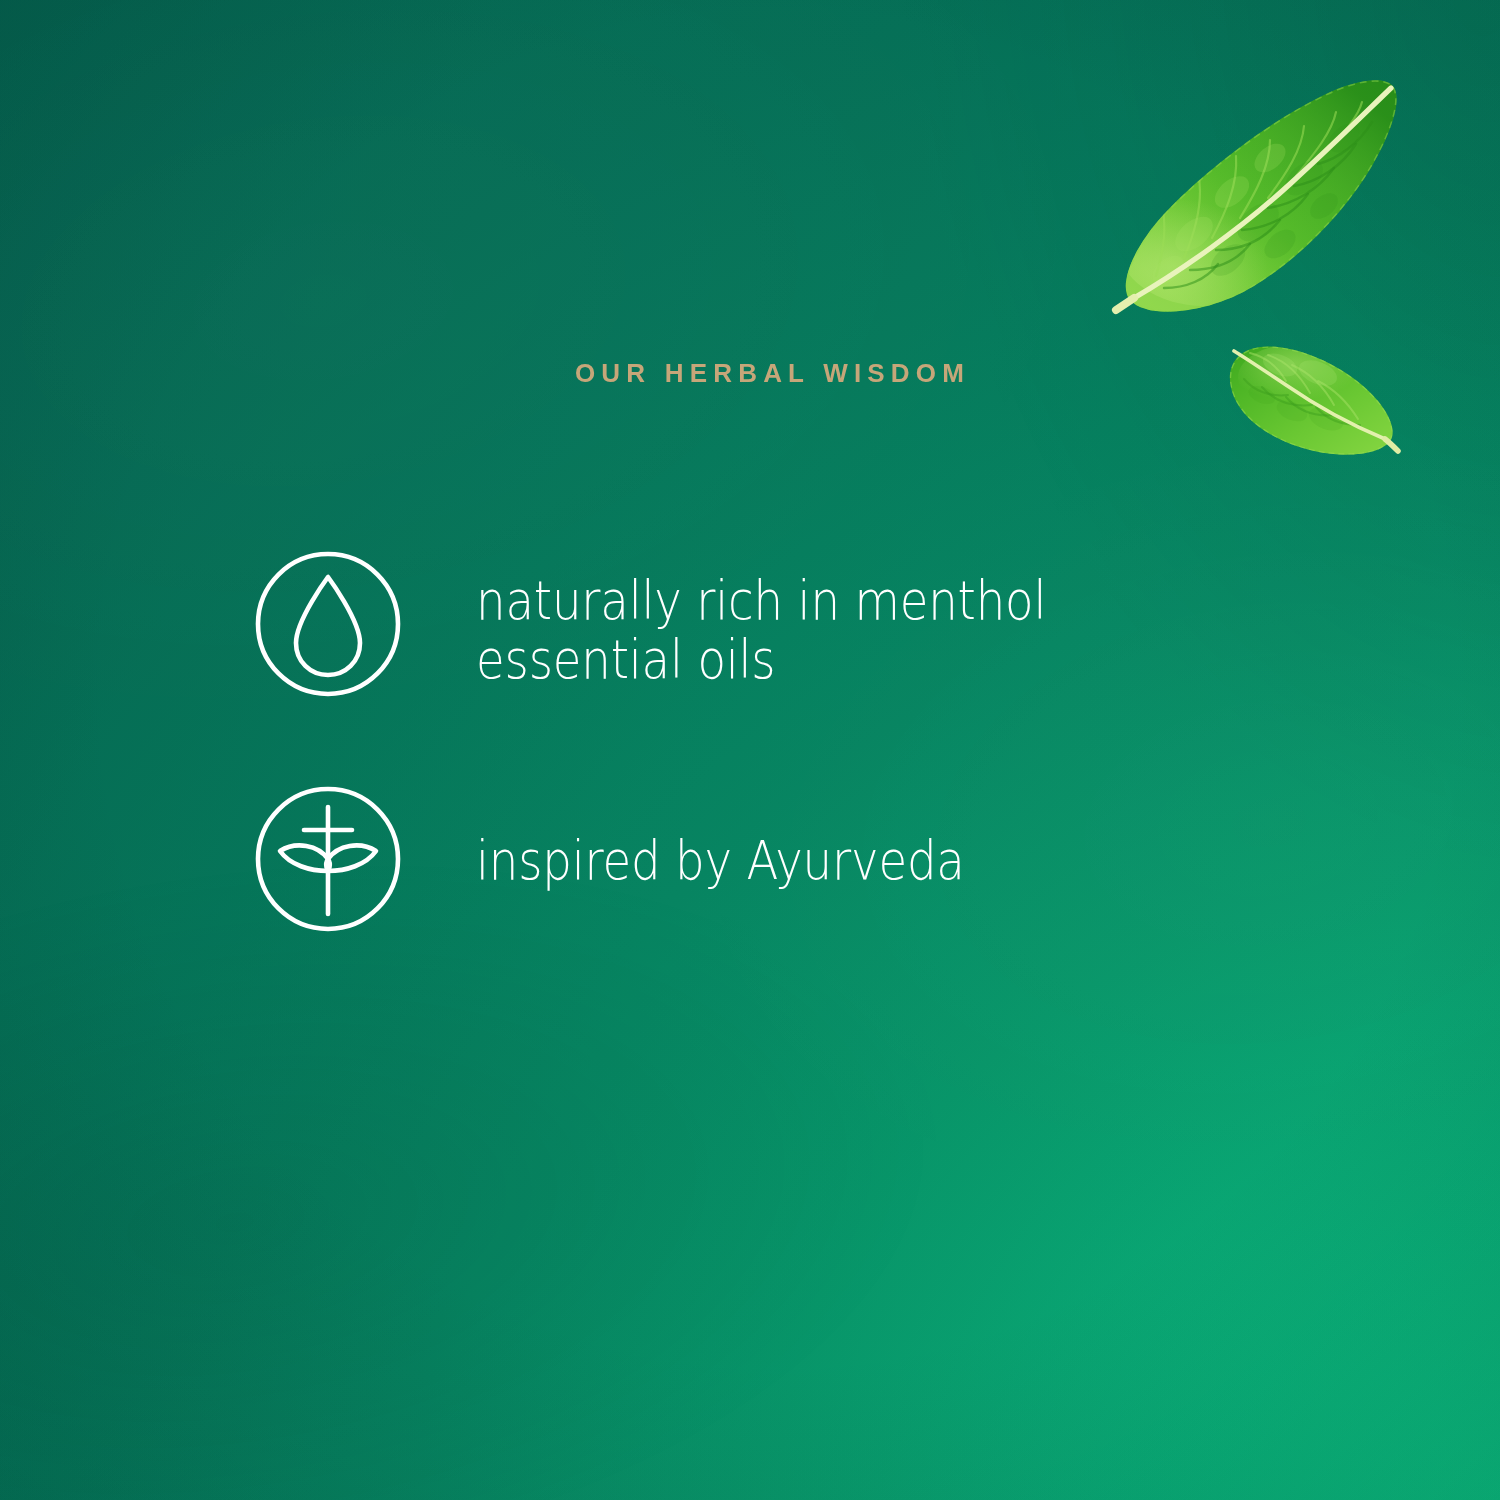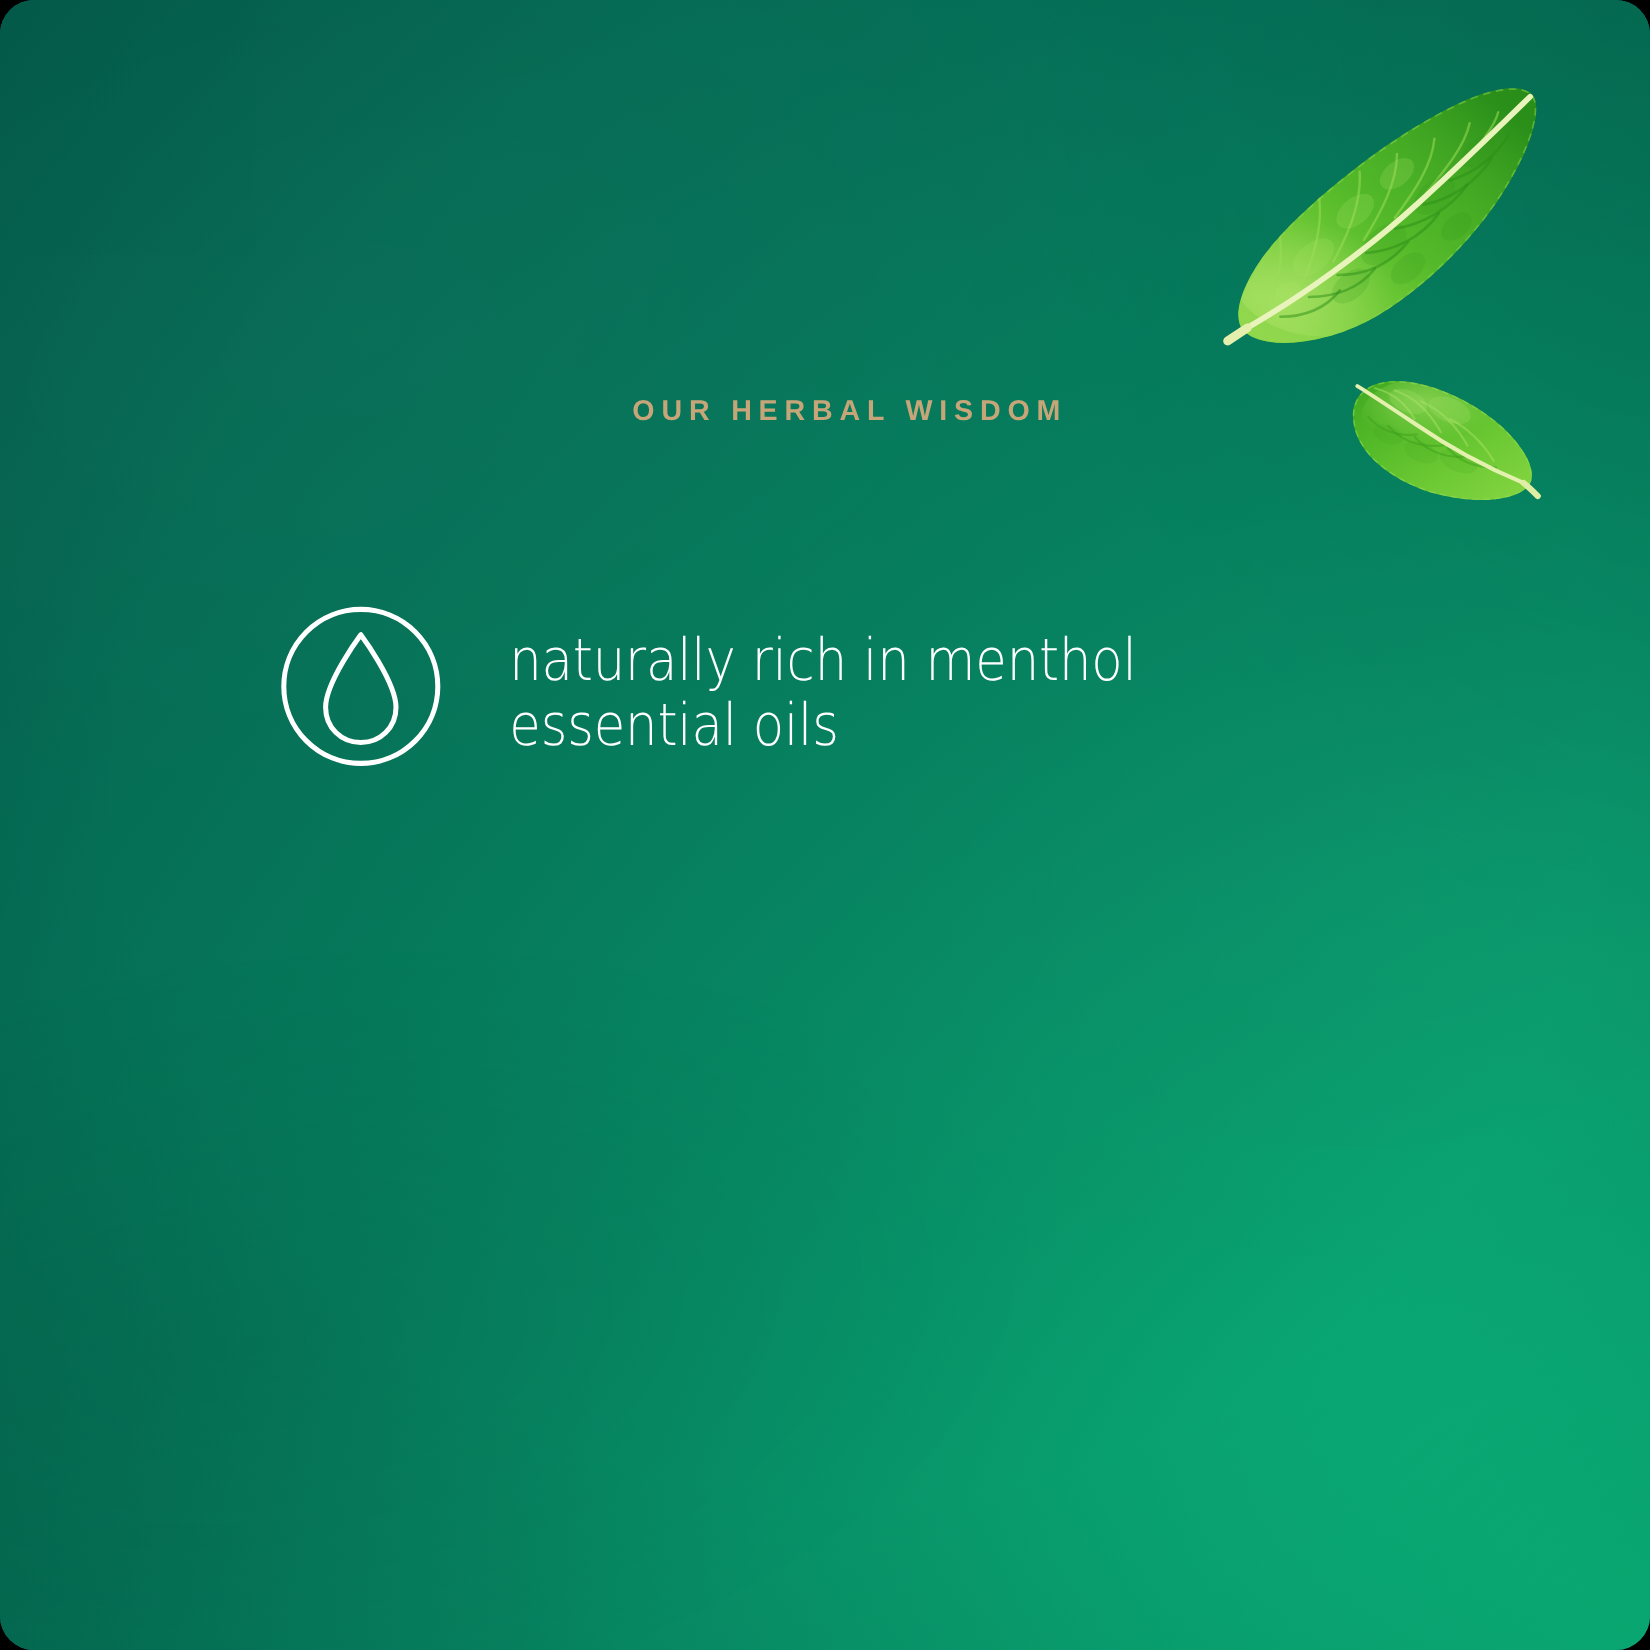--- a/index.html
+++ b/index.html
@@ -8,21 +8,20 @@
     padding: 0;
     background: #000;
   }
   #stage {
     position: relative;
     width: 1500px;
     height: 1500px;
     overflow: hidden;
     font-family: "Liberation Sans", "DejaVu Sans", sans-serif;
     background: #0c4a6e;
-    border-radius: 31px;
   }
 
   
   .bg-base {
     position: absolute;
     inset: 0;
     background:
       radial-gradient(ellipse 150% 130% at 100% 100%,
          #0BB87C 0%,
          #09A472 18%,
@@ -88,20 +87,21 @@
   .features {
     position: absolute;
     left: 252px;
     top: 548px;
     width: 1030px;
   }
   .feature-row {
     display: flex;
     align-items: flex-start;
     margin-bottom: 83px;
+    gap: 13px;
   }
   .feature-row:last-child { margin-bottom: 0; }
 
   .feature-icon {
     flex: 0 0 auto;
     width: 152px;
     height: 152px;
     margin-right: 59px;
   }
   .feature-icon svg { display: block; width: 152px; height: 152px; }
@@ -286,16 +286,39 @@
                    C 76 29, 44 72, 44 95
                    C 44 113.5, 58.3 127, 76 127
                    C 93.7 127, 108 113.5, 108 95
                    C 108 72, 76 29, 76 29 Z"></path>
         </svg>
       </div>
       <div class="feature-text">naturally rich in menthol
 essential oils</div>
     </div>
 
+    <div class="feature-row row-2">
+      <div class="feature-icon">
+        <svg viewBox="0 0 152 152" xmlns="http://www.w3.org/2000/svg" fill="none" stroke="#FFFFFF" stroke-width="4.6" stroke-linecap="round" stroke-linejoin="round">
+          <circle cx="76" cy="76" r="70"></circle>
+
+          <path d="M76 24 L76 76"></path>
+          <path d="M52 47 L100 47"></path>
+
+          <path d="M76 88 L76 131"></path>
+
+          <path d="M76 88
+                   C 58 88, 38 82, 28 68
+                   C 44 58, 66 62, 76 76
+                   C 80 82, 76 88, 76 88 Z"></path>
+
+          <path d="M76 88
+                   C 94 88, 114 82, 124 68
+                   C 108 58, 86 62, 76 76
+                   C 72 82, 76 88, 76 88 Z"></path>
+        </svg>
+      </div>
+      <div class="feature-text">inspired by Ayurveda</div>
+    </div>
 
 
   </div>
 </div>
 
 </body></html>

